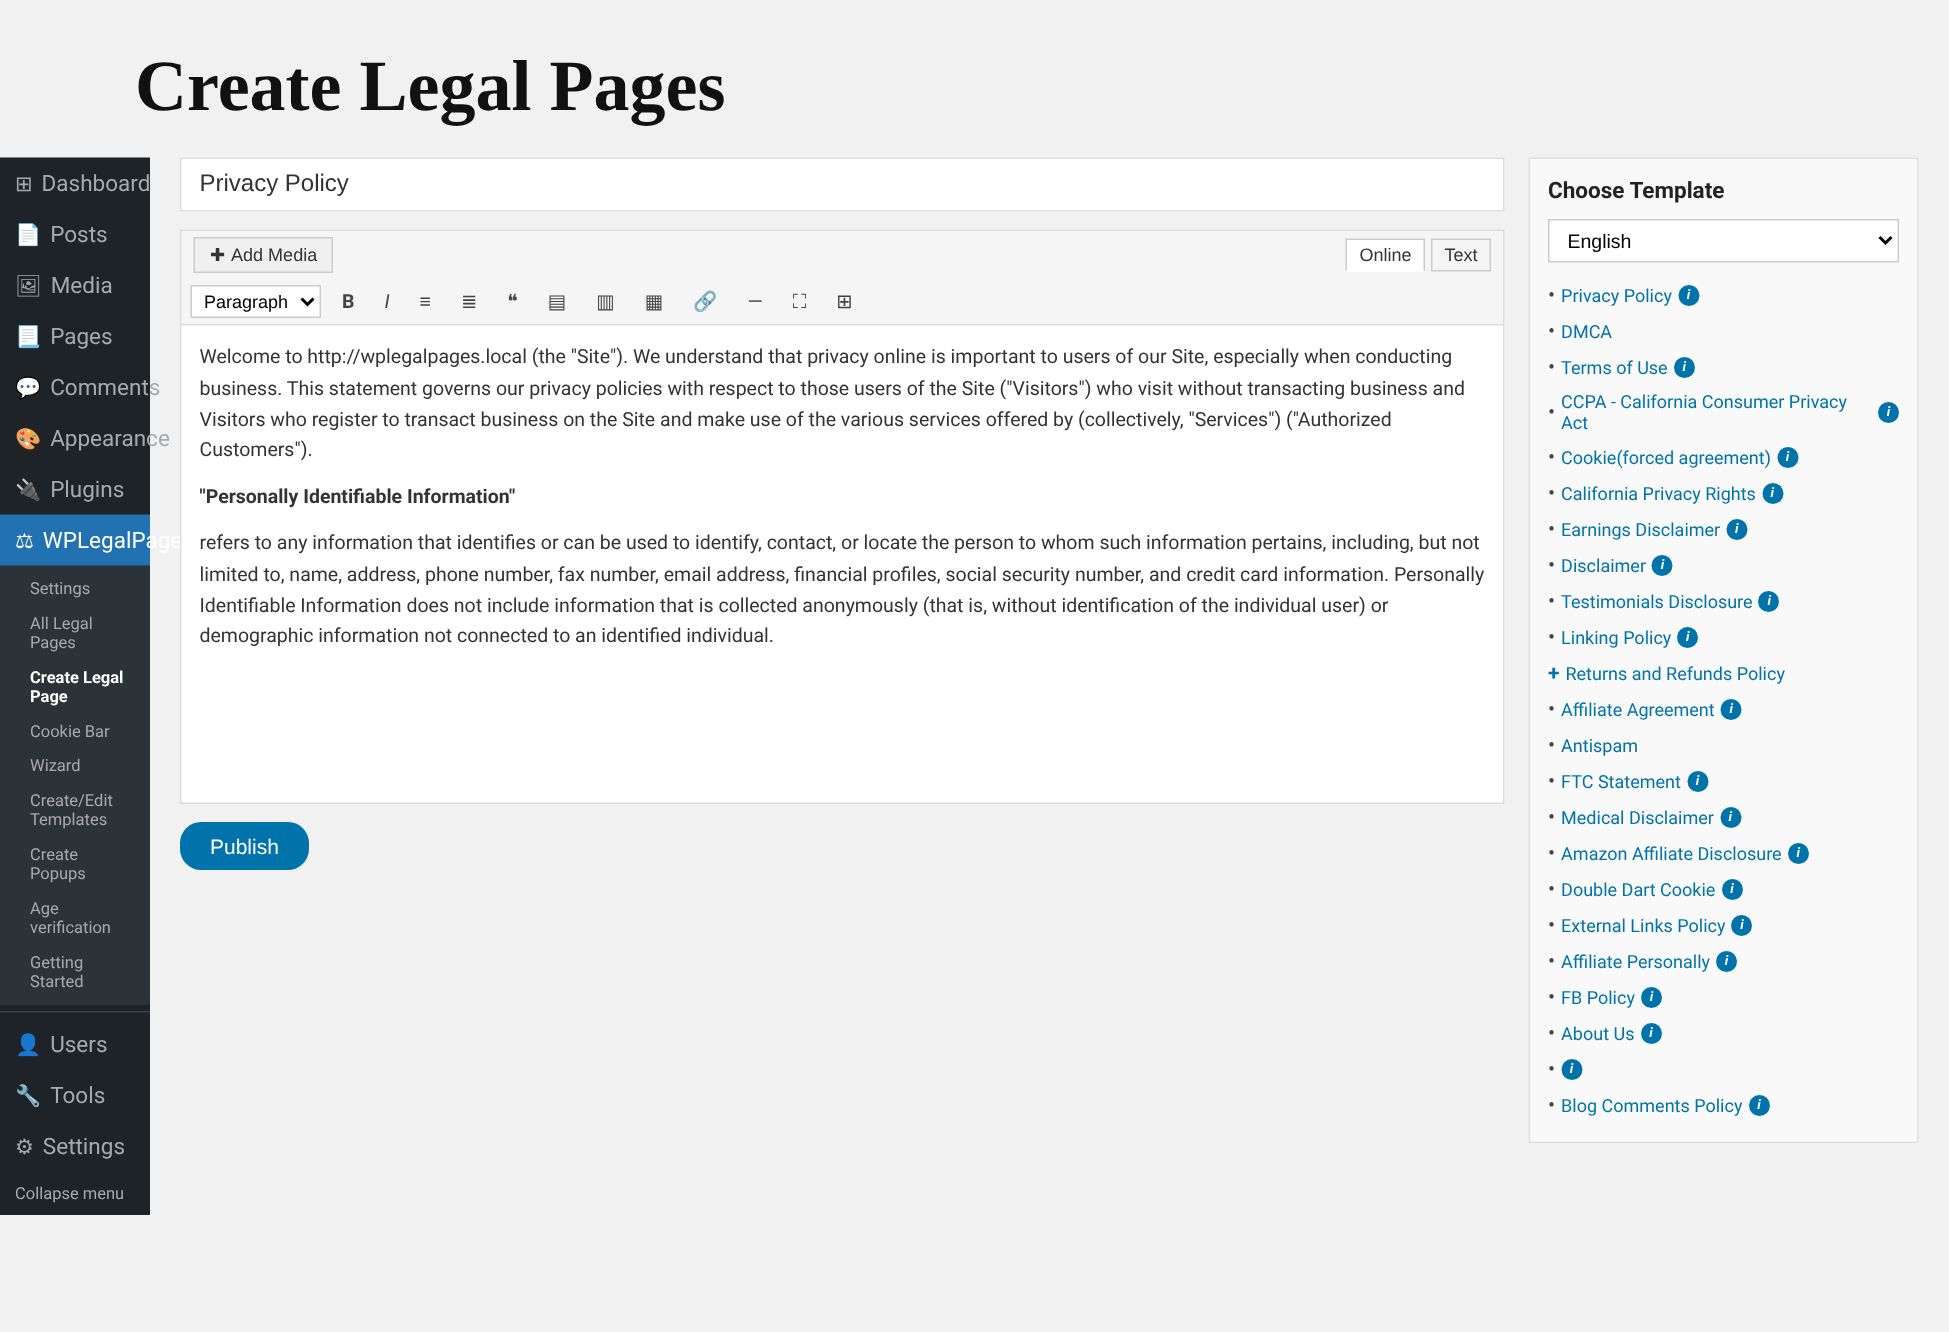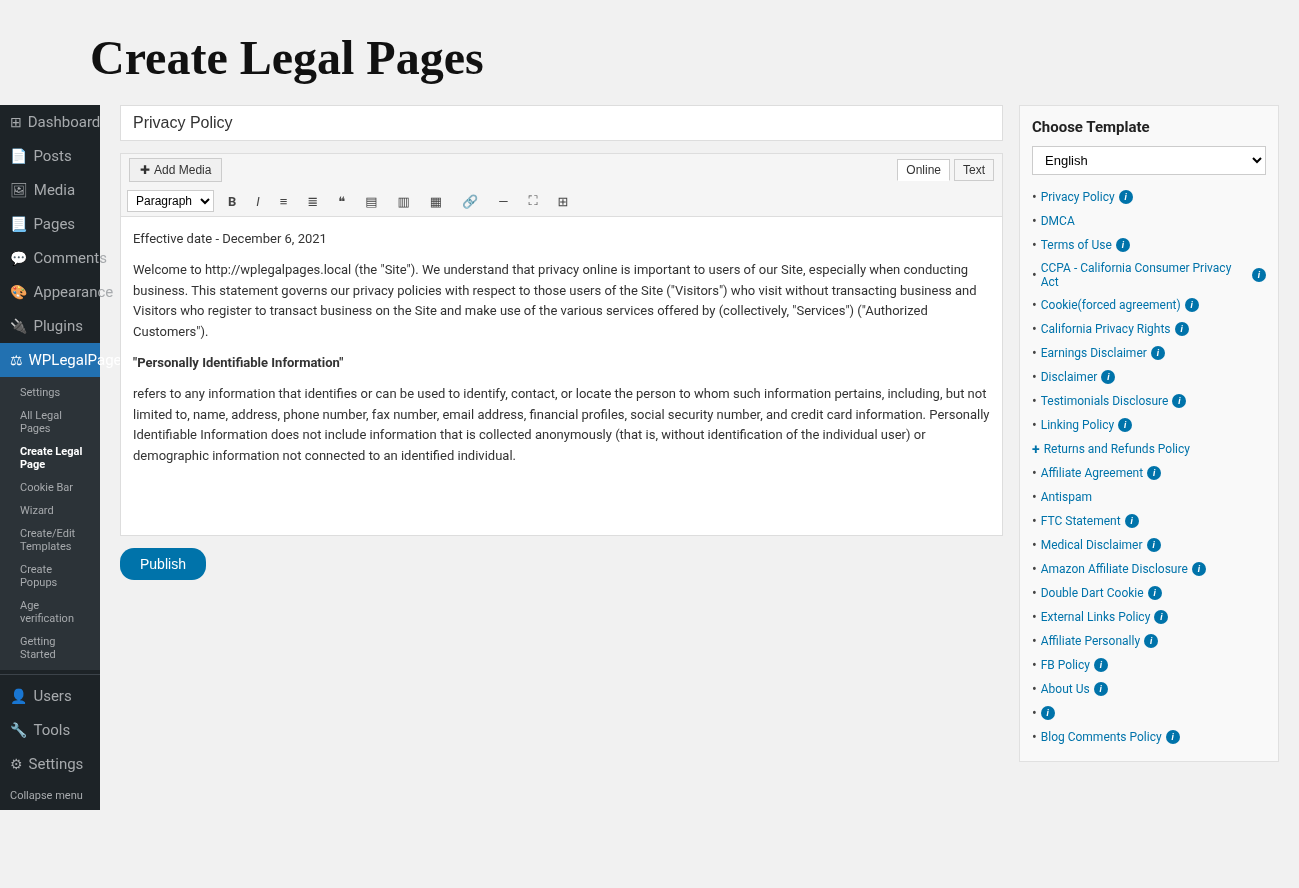--- a/index.html
+++ b/index.html
@@ -368,21 +368,20 @@
           <span class="format-btn">▥</span>
           <span class="format-btn">▦</span>
           <span class="format-btn">🔗</span>
           <span class="format-btn">—</span>
           <span class="format-btn">⛶</span>
           <span class="format-btn">⊞</span>
         </div>
 
         
         <div class="editor-content">
-          <p>Effective date - December 6, 2021</p>
           <p>Welcome to http://wplegalpages.local (the "Site"). We understand that privacy online is important to users of our Site, especially when conducting business. This statement governs our privacy policies with respect to those users of the Site ("Visitors") who visit without transacting business and Visitors who register to transact business on the Site and make use of the various services offered by (collectively, "Services") ("Authorized Customers").</p>
           <p><strong>"Personally Identifiable Information"</strong></p>
           <p>refers to any information that identifies or can be used to identify, contact, or locate the person to whom such information pertains, including, but not limited to, name, address, phone number, fax number, email address, financial profiles, social security number, and credit card information. Personally Identifiable Information does not include information that is collected anonymously (that is, without identification of the individual user) or demographic information not connected to an identified individual.</p>
         </div>
 
         
         <button class="publish-btn">Publish</button>
       </div>
 
       <div class="template-panel">

